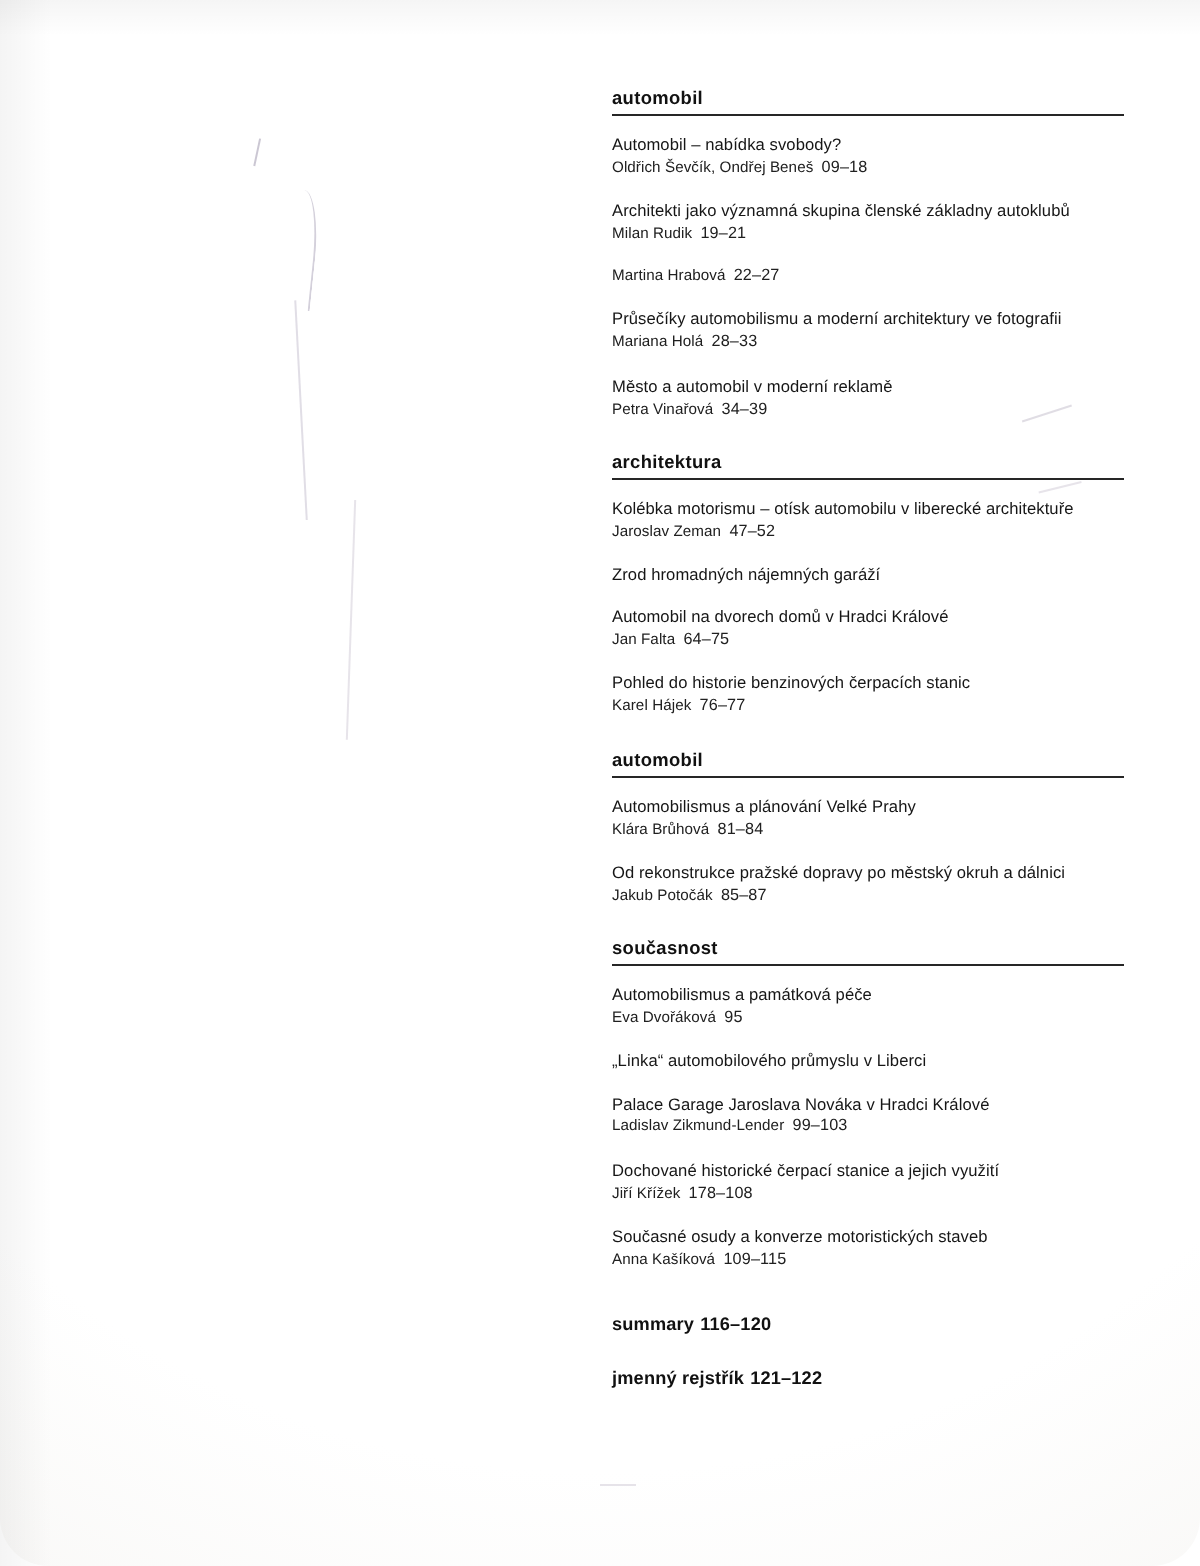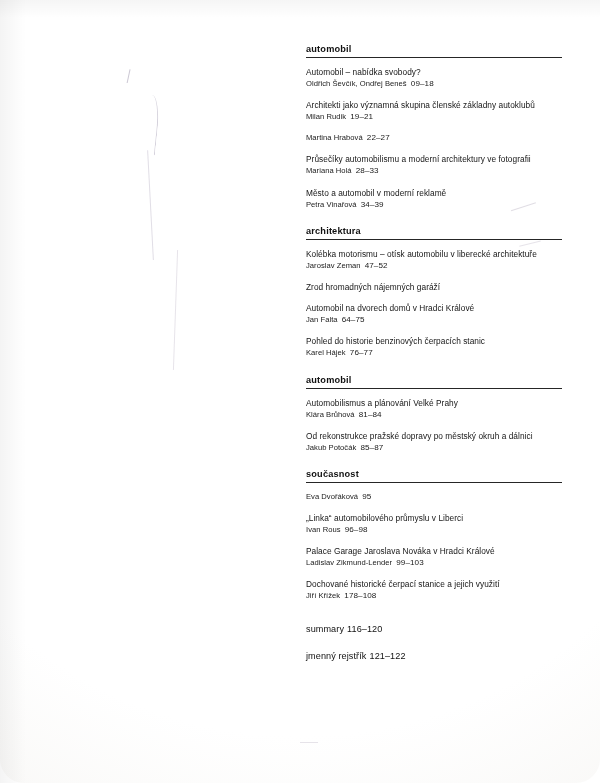--- a/index.html
+++ b/index.html
@@ -134,21 +134,21 @@
   }
   .section + .section .section-head {
     margin-top: 16px;
   }
 
   .back-list {
     margin-top: 22px;
   }
   .back-item {
     font-size: 9.1px;
-    font-weight: normal;
+    font-weight: bold;
     color: #111;
     margin-bottom: 17px;
     letter-spacing: .01em;
   }
   .back-item .pg {
     margin-left: 3px;
   }
 </style>
 </head>
 <body>
@@ -261,50 +261,54 @@
           <span class="entry-pages">85–87</span>
         </div>
       </div>
 
     </div>
 
     <div class="section">
       <div class="section-head">současnost</div>
 
       <div class="entry">
+        <div class="entry-title">Automobilismus a památková péče</div>
         <div class="entry-meta">
           <span class="entry-author">Eva Dvořáková</span>
           <span class="entry-pages">95</span>
         </div>
       </div>
 
       <div class="entry">
         <div class="entry-title">„Linka“ automobilového průmyslu v Liberci</div>
-        <div class="entry-meta">
-          <span class="entry-author">Ivan Rous</span>
-          <span class="entry-pages">96–98</span>
-        </div>
       </div>
 
       <div class="entry">
         <div class="entry-title">Palace Garage Jaroslava Nováka v Hradci Králové</div>
         <div class="entry-meta">
           <span class="entry-author">Ladislav Zikmund-Lender</span>
           <span class="entry-pages">99–103</span>
         </div>
       </div>
 
       <div class="entry">
         <div class="entry-title">Dochované historické čerpací stanice a jejich využití</div>
         <div class="entry-meta">
           <span class="entry-author">Jiří Křížek</span>
           <span class="entry-pages">178–108</span>
         </div>
       </div>
 
+      <div class="entry">
+        <div class="entry-title">Současné osudy a konverze motoristických staveb</div>
+        <div class="entry-meta">
+          <span class="entry-author">Anna Kašíková</span>
+          <span class="entry-pages">109–115</span>
+        </div>
+      </div>
     </div>
 
     <div class="back-list">
       <div class="back-item">
         <span>summary</span><span class="pg">116–120</span>
       </div>
       <div class="back-item">
         <span>jmenný rejstřík</span><span class="pg">121–122</span>
       </div>
 

